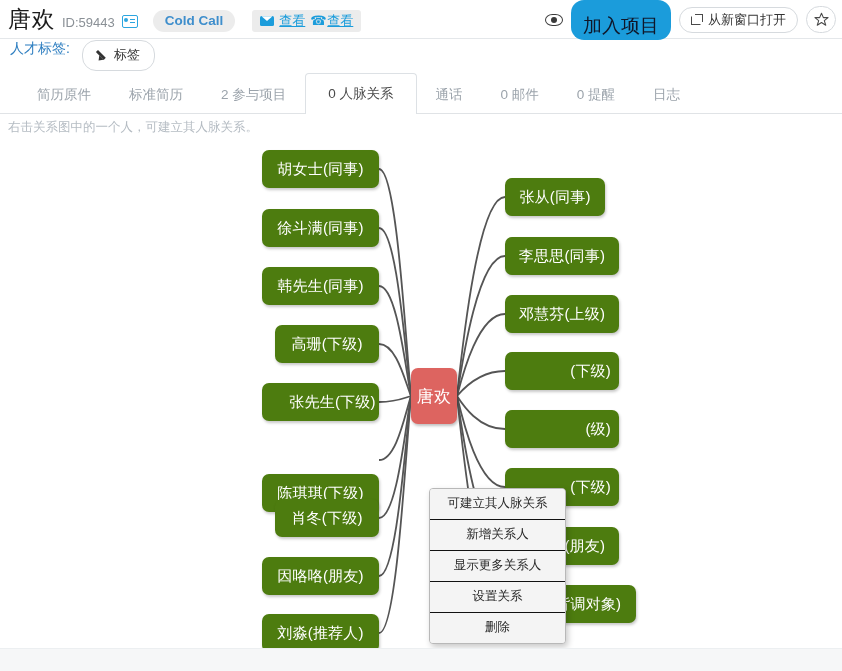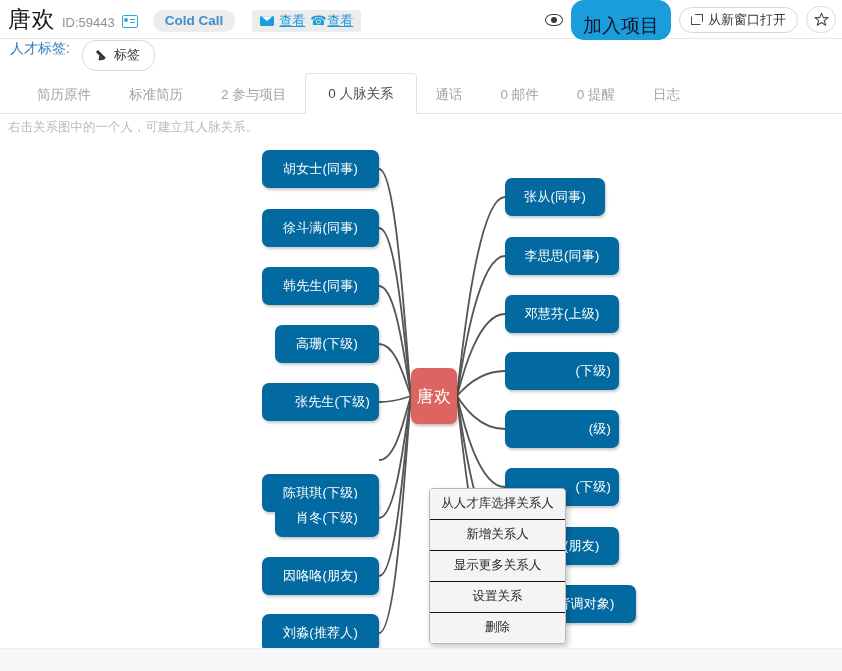--- a/index.html
+++ b/index.html
@@ -160,24 +160,24 @@
   }
 
   
   .graph {
     position: absolute; left: 0; top: 140px; width: 842px; height: 508px;
     overflow: hidden; background: #fff;
   }
   .edges { position:absolute; left:0; top:0; width:842px; height:508px; }
   .node {
     position: absolute;
-    background: #0369a1;
+    background: #4d7c0f;
     color: #ffffff;
     border-radius: 7px;
-    font-size: 13px;
+    font-size: 15px;
     display: flex; align-items: center; justify-content: center;
     box-shadow: 1px 2px 3px rgba(0,0,0,0.22);
     cursor: pointer;
     white-space: nowrap;
     letter-spacing: 0.2px;
   }
   .node.center {
     background: #dd6460;
     box-shadow: 1px 2px 3px rgba(0,0,0,0.25);
     z-index: 1;
@@ -296,21 +296,21 @@
         <div class="node" style="left: 505px; top: 97px; width: 114px; height: 38px;">李思思(同事)</div>
         <div class="node" style="left: 505px; top: 155px; width: 114px; height: 38px;">邓慧芬(上级)</div>
         <div class="node" style="left: 505px; top: 212px; width: 114px; height: 38px; text-align: right; justify-content: flex-end; padding-right: 8px;">(下级)</div>
         <div class="node" style="left: 505px; top: 270px; width: 114px; height: 38px; text-align: right; justify-content: flex-end; padding-right: 8px;">(级)</div>
         <div class="node" style="left: 505px; top: 328px; width: 114px; height: 38px; text-align: right; justify-content: flex-end; padding-right: 8px;">(下级)</div>
         <div class="node" style="left: 505px; top: 387px; width: 114px; height: 38px;">刘女士(朋友)</div>
         <div class="node" style="left: 505px; top: 445px; width: 131px; height: 38px;">王维(背调对象)</div>
       </div>
 
     <div class="ctxmenu" id="ctxmenu">
-        <div class="ctxitem">从人才库选择关系人</div>
+        <div class="ctxitem">可建立其人脉关系</div>
         <div class="ctxitem">新增关系人</div>
         <div class="ctxitem">显示更多关系人</div>
         <div class="ctxitem">设置关系</div>
         <div class="ctxitem">删除</div>
       </div>
   </div>
 
   <div class="footer"></div>
 
 </div>

